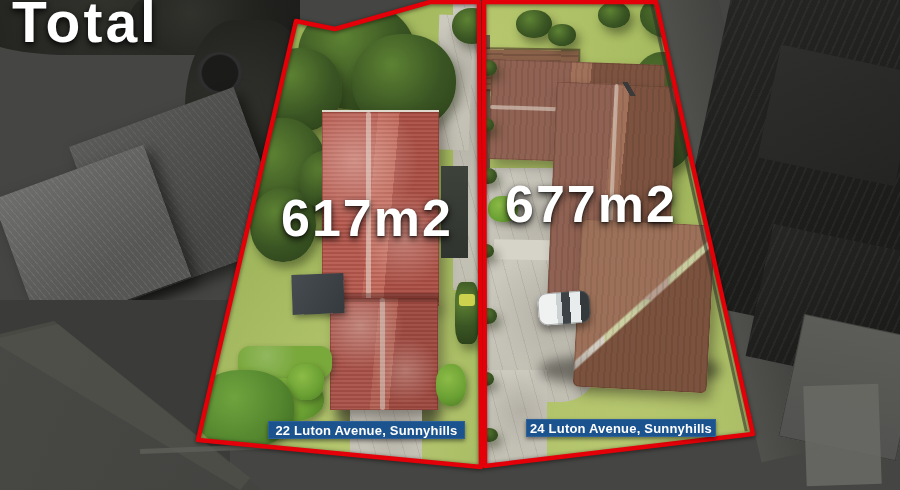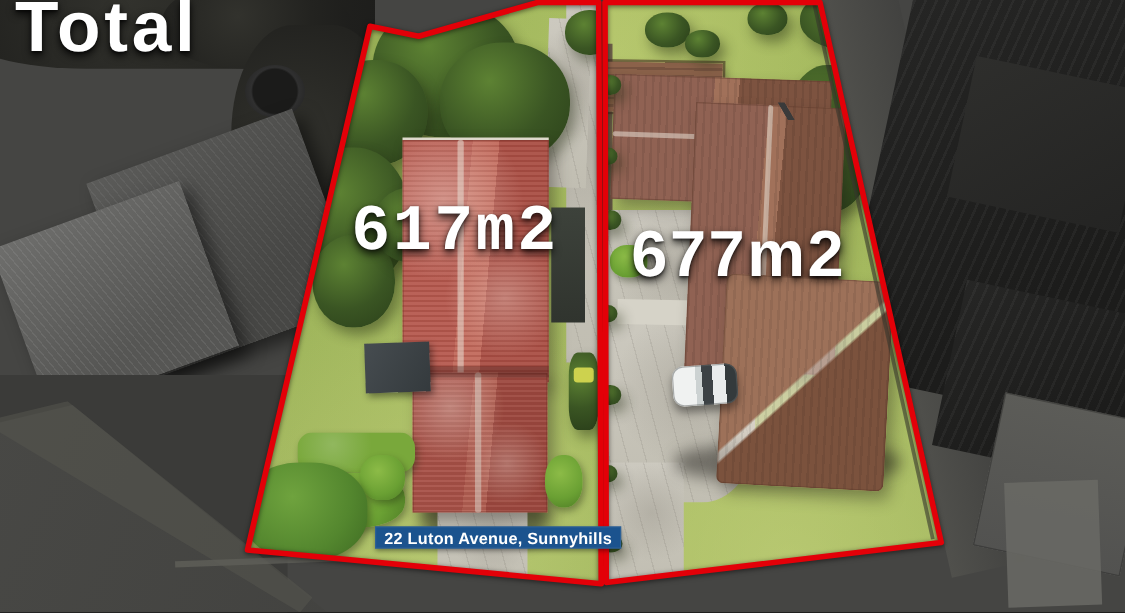--- a/index.html
+++ b/index.html
@@ -156,16 +156,17 @@
   </div>
 
   <svg id="boundaries" width="900" height="490" viewBox="0 0 900 490">
     <g fill="none" stroke-width="4.5" stroke-linejoin="round" stroke-linecap="round" style="stroke:var(--boundary-red,#e30008)">
       <polygon points="296,21 335,29 430,2 479,2 481,467 198,440"></polygon>
       <polygon points="484,2 656,2 753,434 485,466"></polygon>
     </g>
   </svg>
 
   <div class="lbl lbl-big" style="left:12px;top:-6px;">Total</div>
-  <div class="lbl lbl-area" style="left:281px;top:160px;font-family:Liberation Mono, monospace;">617m2</div>
+  <div class="lbl lbl-area" style="left:281px;top:192px;">617m2</div>
   <div class="lbl lbl-area" style="left:505px;top:178px;">677m2</div>
-  <div class="banner" style="left:268px;top:421px;width:197px;margin-left:32px;">22 Luton Avenue, Sunnyhills</div>
+  <div class="banner" style="left:268px;top:421px;width:197px;">22 Luton Avenue, Sunnyhills</div>
+  <div class="banner" style="left:526px;top:419px;width:190px;">24 Luton Avenue, Sunnyhills</div>
 </div>
 
 </body></html>

